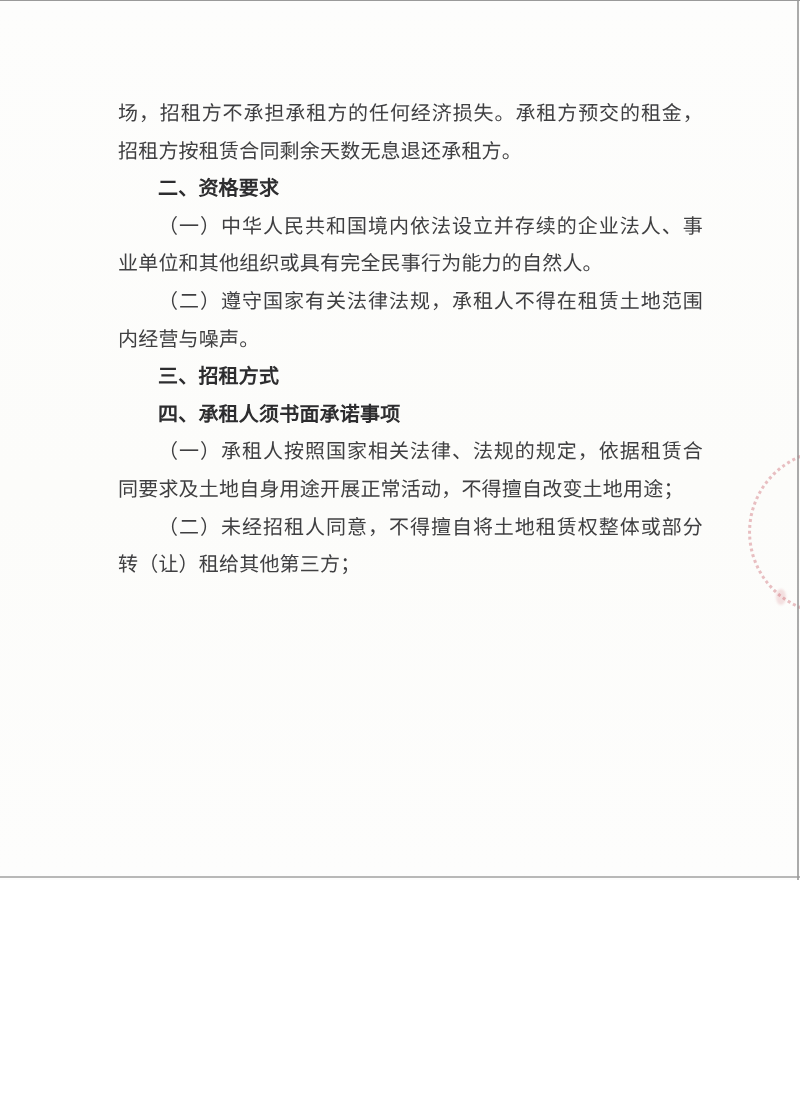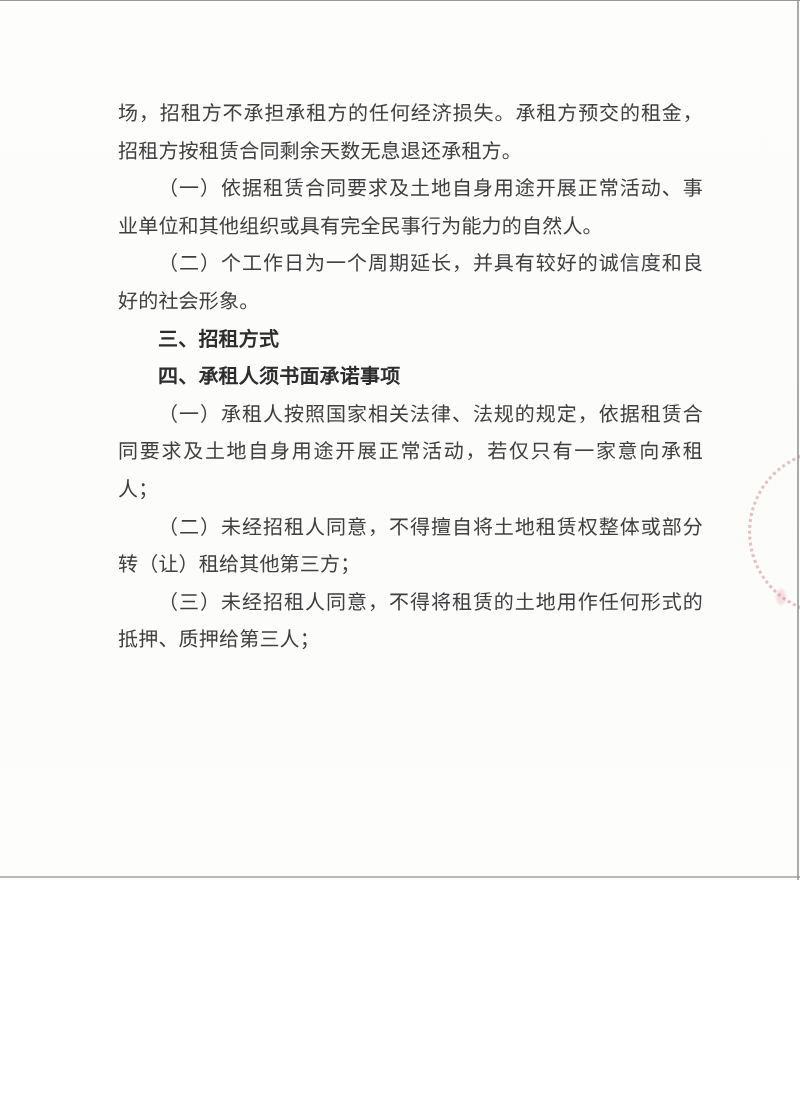--- a/index.html
+++ b/index.html
@@ -79,25 +79,25 @@
     background: rgba(205, 95, 105, 0.18);
     filter: blur(1px);
   }
 </style>
 </head>
 <body>
 
 <div class="page">
   <div class="text-block">
       <p class="doc-paragraph no-indent">场，招租方不承担承租方的任何经济损失。承租方预交的租金，招租方按租赁合同剩余天数无息退还承租方。</p>
-      <p class="doc-paragraph">（一）依据租赁合同要求及土地自身用途开展正常活动、事业单位和其他组织或具有完全民事行为能力的自然人。</p>
-      <p class="doc-paragraph">（二）个工作日为一个周期延长，并具有较好的诚信度和良好的社会形象。</p>
+      <p class="doc-heading">二、资格要求</p>
+      <p class="doc-paragraph">（一）中华人民共和国境内依法设立并存续的企业法人、事业单位和其他组织或具有完全民事行为能力的自然人。</p>
+      <p class="doc-paragraph">（二）遵守国家有关法律法规，承租人不得在租赁土地范围内经营与噪声。</p>
       <p class="doc-heading">三、招租方式</p>
       <p class="doc-heading">四、承租人须书面承诺事项</p>
-      <p class="doc-paragraph">（一）承租人按照国家相关法律、法规的规定，依据租赁合同要求及土地自身用途开展正常活动，若仅只有一家意向承租人；</p>
+      <p class="doc-paragraph">（一）承租人按照国家相关法律、法规的规定，依据租赁合同要求及土地自身用途开展正常活动，不得擅自改变土地用途；</p>
       <p class="doc-paragraph">（二）未经招租人同意，不得擅自将土地租赁权整体或部分转（让）租给其他第三方；</p>
-      <p class="doc-paragraph">（三）未经招租人同意，不得将租赁的土地用作任何形式的抵押、质押给第三人；</p>
     </div>
   <div class="seal-arc"></div>
   <div class="seal-speck"></div>
   <div class="scan-edge-right"></div>
   <div class="scan-edge-bottom"></div>
 </div>
 
 </body></html>

